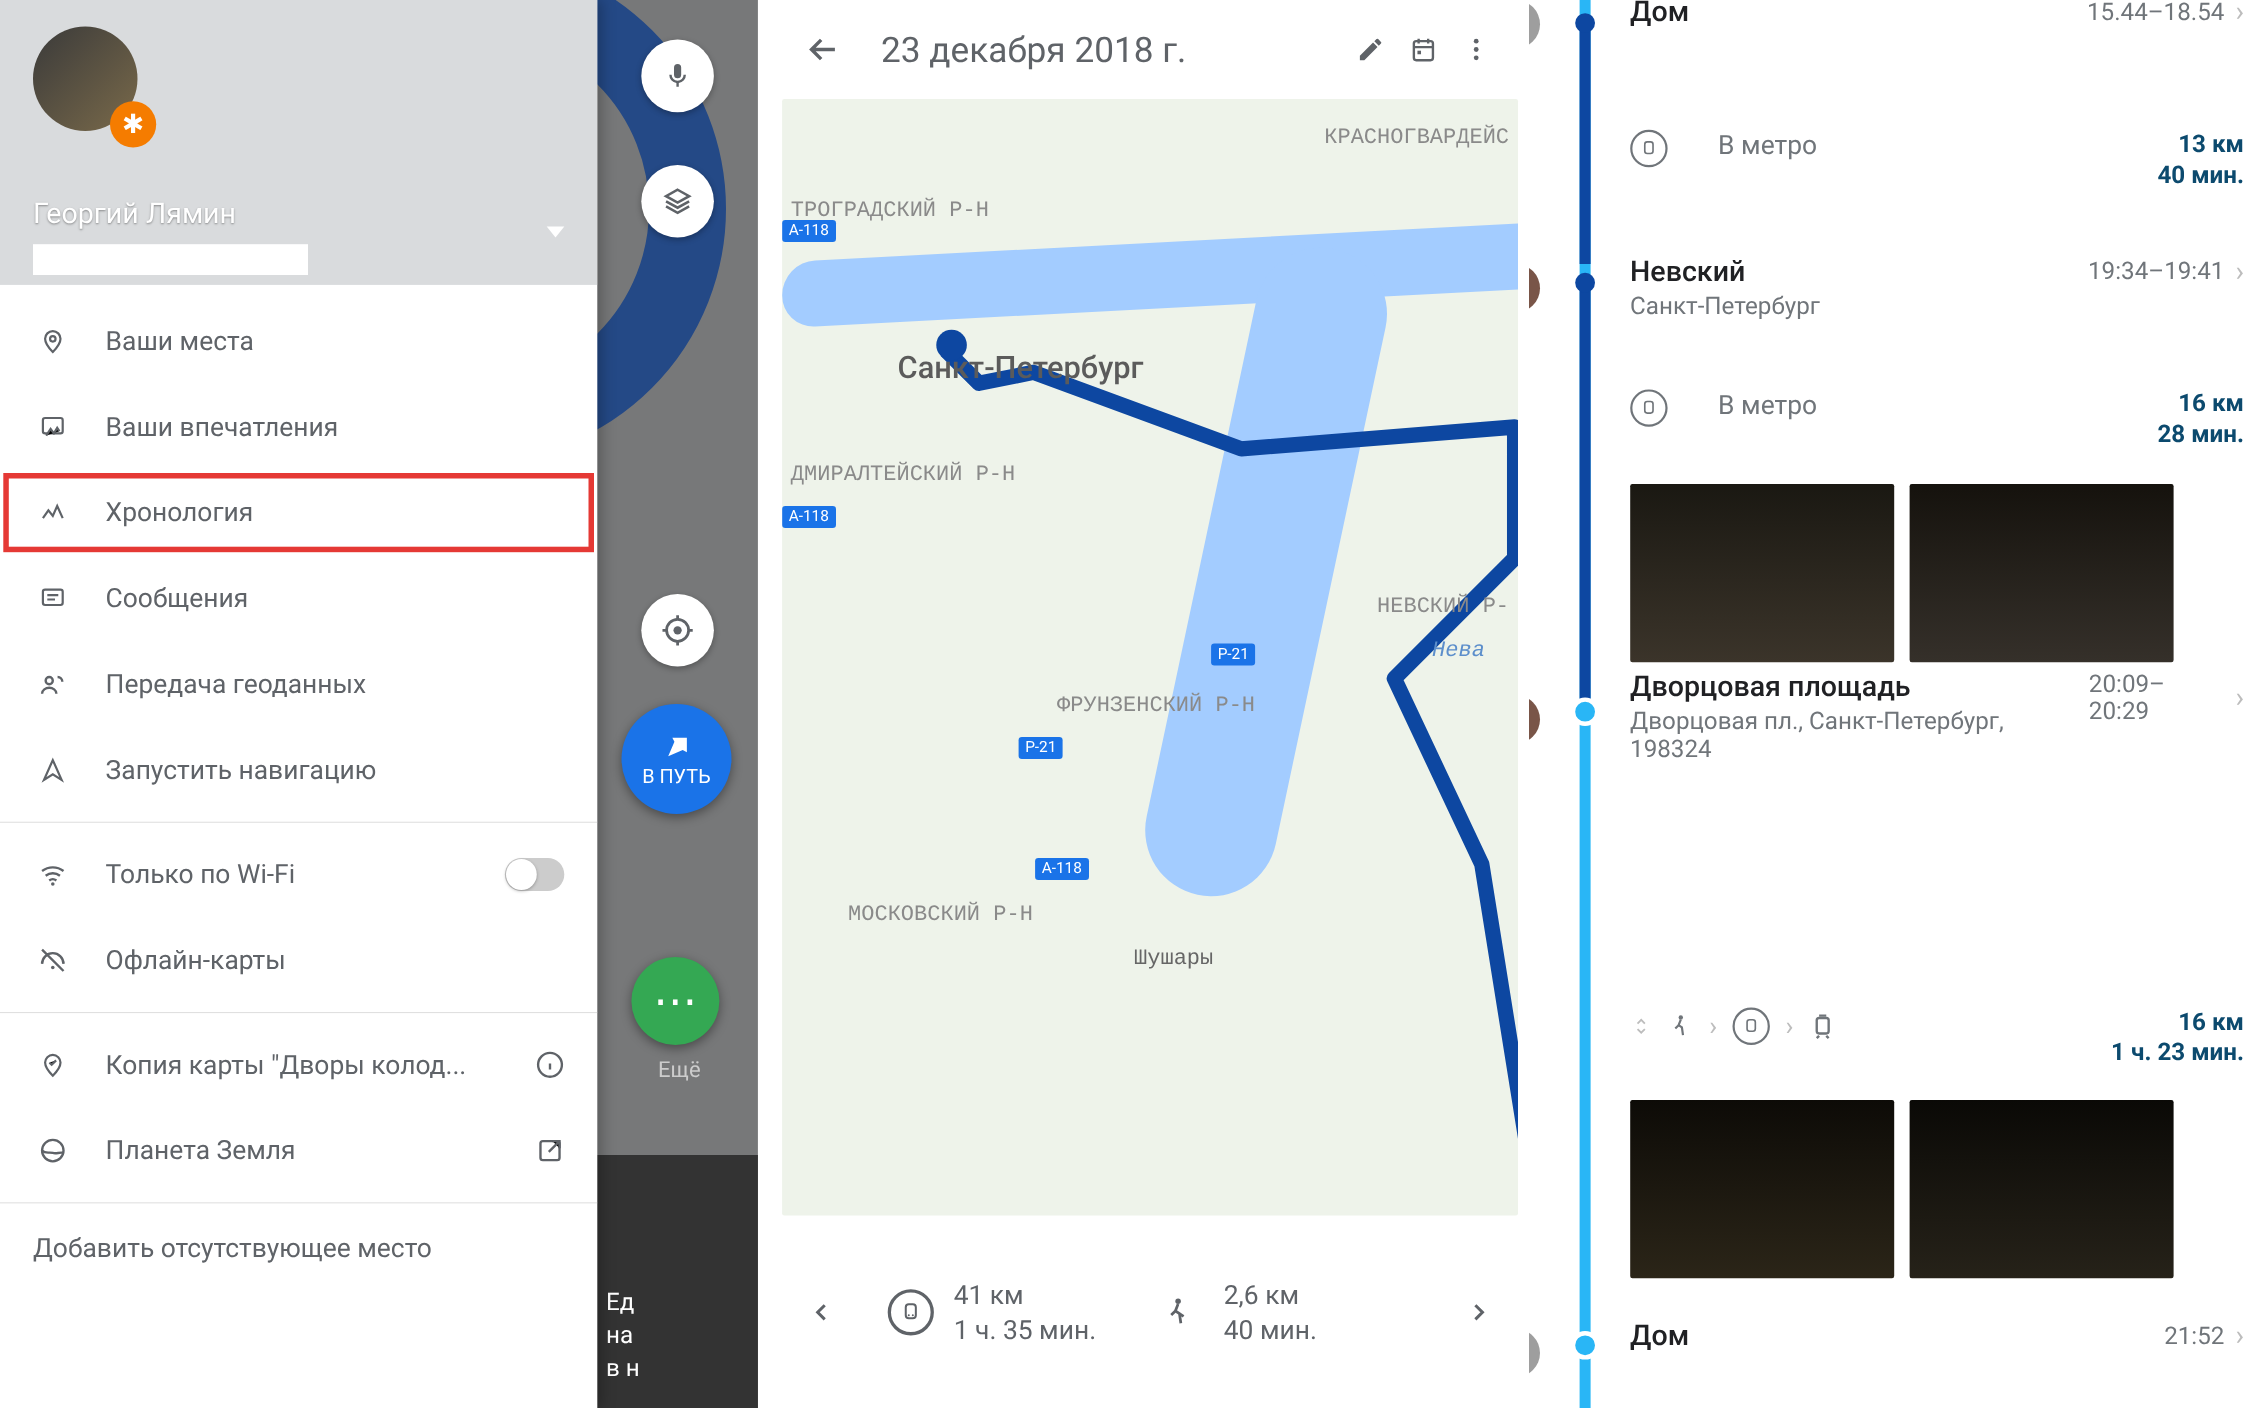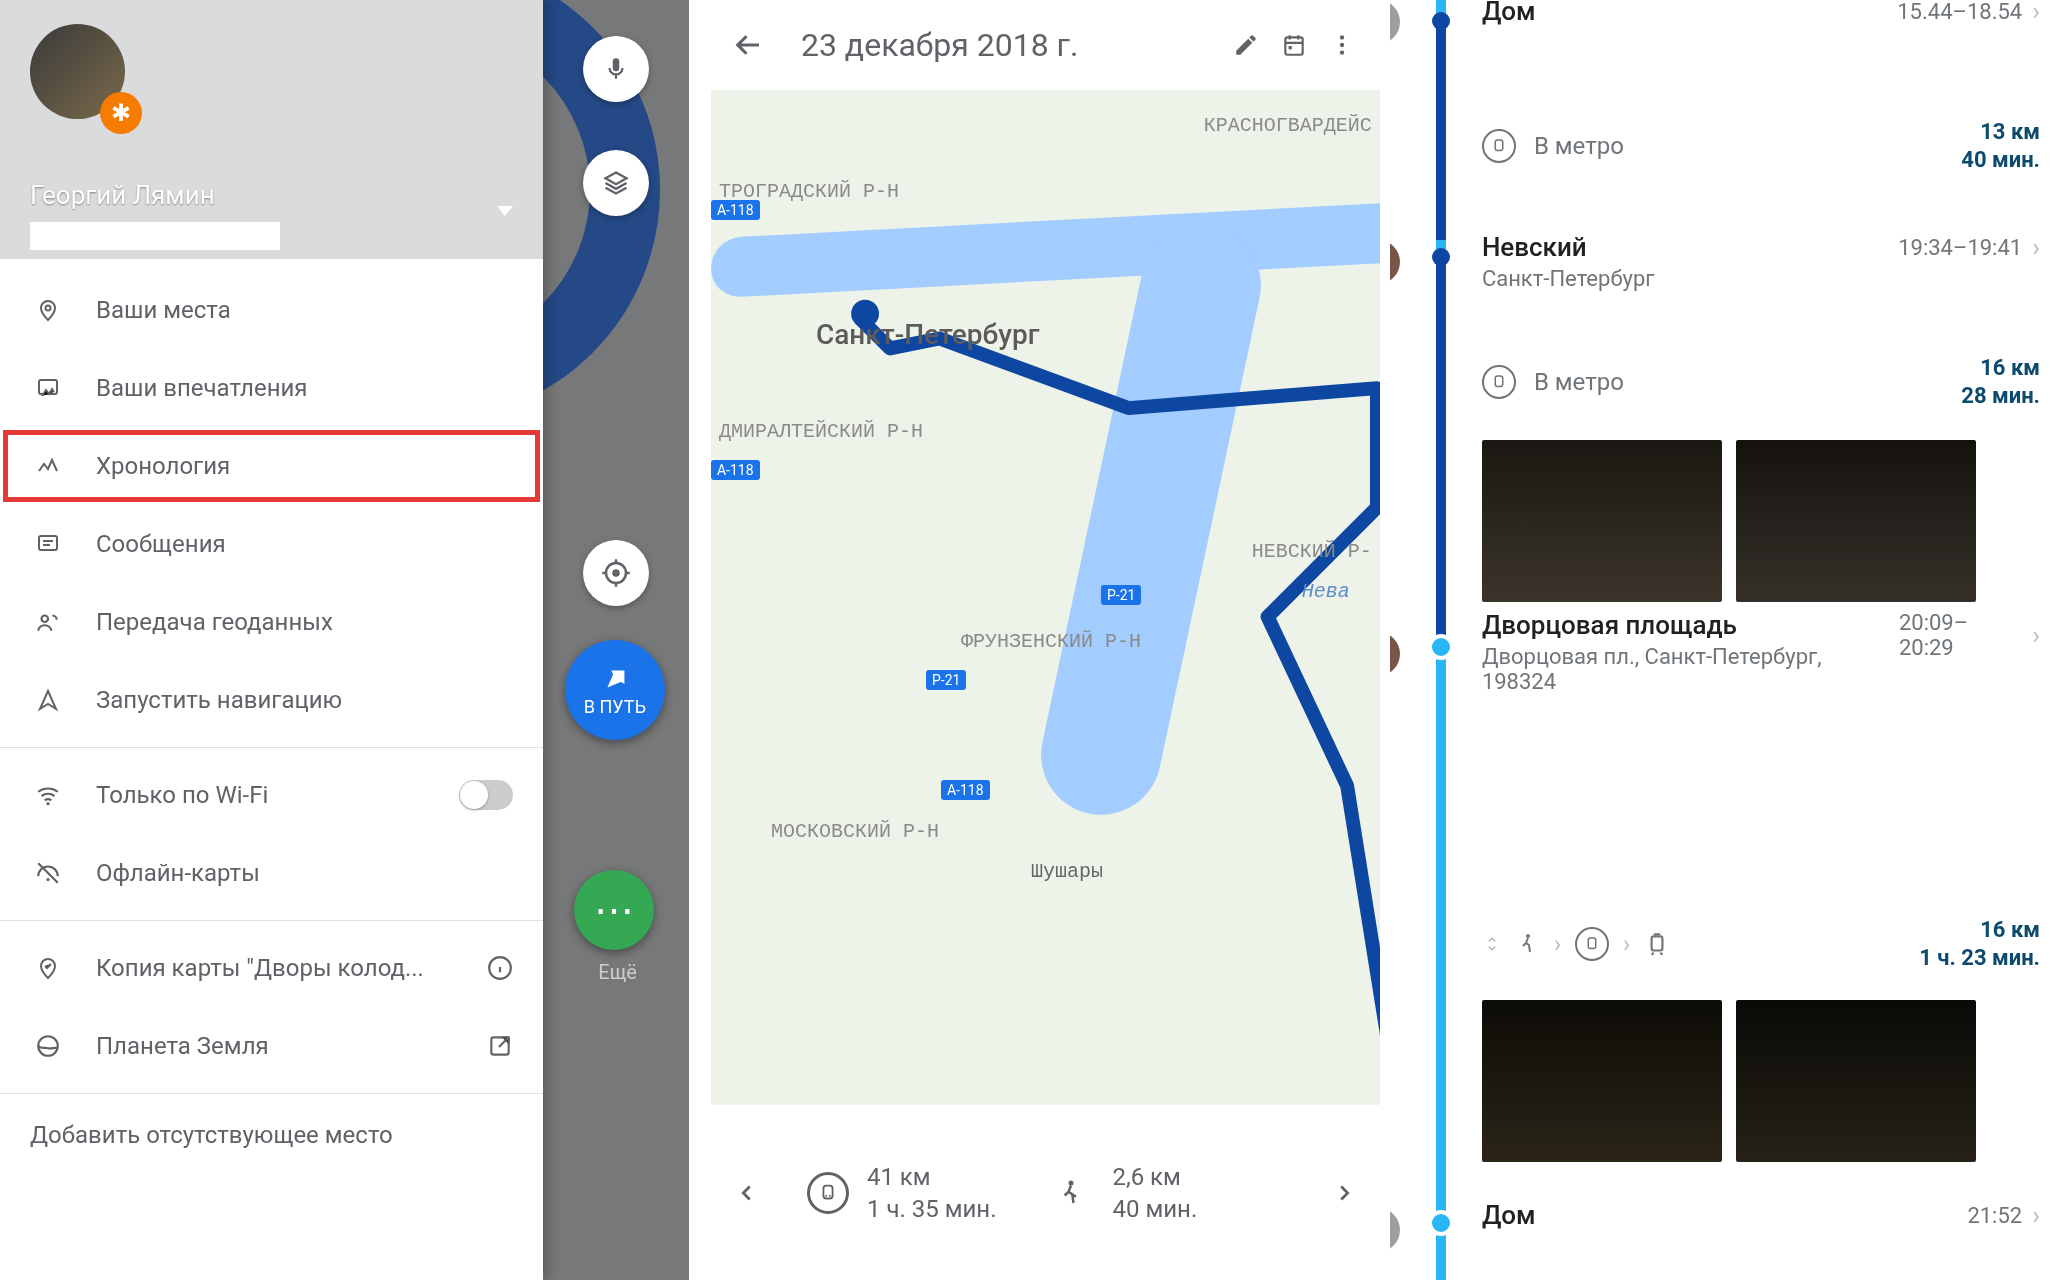--- a/index.html
+++ b/index.html
@@ -63,21 +63,21 @@
 .tl{position:relative;height:100%;}
 .tl-rail{position:absolute;left:40px;top:0;bottom:0;width:10px;background:#29b6f6;}
 .tl-rail-dark{position:absolute;left:40px;width:10px;background:#0d47a1;}
 .tl-node{position:absolute;left:23px;width:44px;height:44px;border-radius:50%;display:flex;align-items:center;justify-content:center;color:#fff;font-size:22px;}
 .tl-entry{position:absolute;left:86px;right:12px;}
 .entry-head{display:flex;align-items:flex-start;}
 .entry-title{font-size:26px;color:#202124;font-weight:500;}
 .entry-sub{font-size:22px;color:#70757a;margin-top:4px;}
 .entry-time{margin-left:auto;font-size:22px;color:#70757a;display:flex;align-items:center;gap:10px;}
 .chev{color:#bdbdbd;font-size:26px;}
-.seg{display:flex;align-items:center;color:#70757a;font-size:24px;}
+.seg{display:flex;align-items:flex-start;color:#70757a;font-size:24px;gap:28px;}
 .seg .ico-small{width:34px;height:34px;border:2.5px solid #70757a;border-radius:50%;display:flex;align-items:center;justify-content:center;margin-right:18px;}
 .seg-right{margin-left:auto;text-align:right;font-size:22px;color:#0c4a6e;line-height:28px;font-weight:bold;}
 .thumb{width:240px;height:162px;background:#2b2b2b;border-radius:2px;}
 .thumb-row{display:flex;gap:14px;margin-top:20px;}
 .mixed-mode{display:flex;align-items:center;gap:14px;color:#9e9e9e;font-size:24px;}
 .mixed-mode .arrow{color:#bdbdbd;}
 svg{display:block;}
 </style>
 </head>
 <body>
@@ -111,20 +111,23 @@
   <div class="fab-nav">
     <svg width="32" height="32" viewBox="0 0 24 24">
         <path fill="#fff" d="M12 2l7 7-3 1-4 10-4-10-3-1z" transform="rotate(45 12 12)"></path>
       </svg>
     <span>В ПУТЬ</span>
   </div>
   <div class="fab-more">
     <span>⋯</span>
   </div>
   <div class="fab-more-lbl">Ещё</div>
+  <div class="photo-strip"><span style="white-space:pre-line">Ед
+на
+в н</span></div>
 
   <div class="drawer">
     <div class="drawer-header">
       <div class="blob-green" style="left:-200px;top:-30px"></div>
       <div class="blob-red" style="left:180px;top:-180px"></div>
       <div class="blob-blue" style="left:160px;top:-50px"></div>
       <div class="blob-yellow" style="left:270px;top:-50px"></div>
       <div class="avatar"></div>
       <div class="avatar-badge">✱</div>
       <div class="user-name">Георгий Лямин</div>

